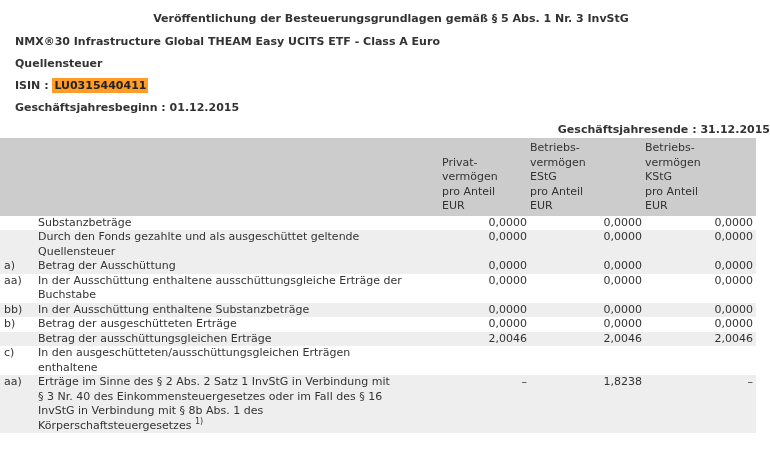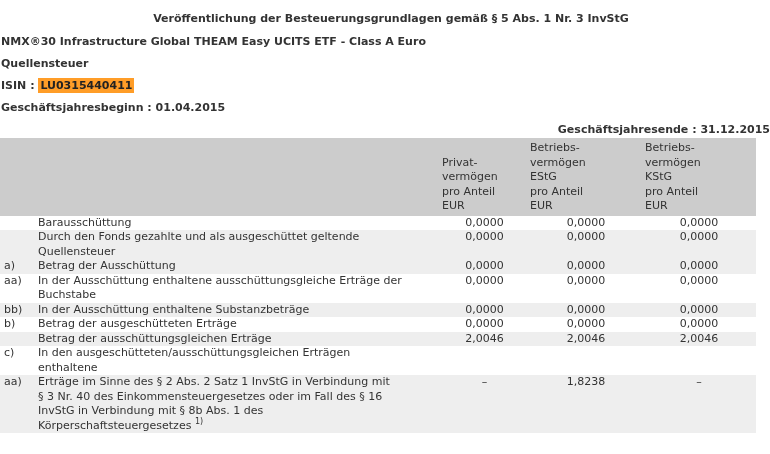--- a/index.html
+++ b/index.html
@@ -18,21 +18,21 @@
   .doc-title {
     text-align: center;
     font-weight: bold;
     line-height: 14px;
     margin: 12px 0 9px 12px;
     color: #333333;
   }
   .heading {
     font-weight: bold;
     line-height: 14px;
-    margin: 0 0 8px 1px;
+    margin: 0 0 8px 15px;
     color: #333333;
   }
   .heading:last-of-type { margin-bottom: 0; text-align: right; }
   .isin-highlight {
     background: var(--isin-highlight, #ff9d28);
     color: #222222;
     font-weight: bold;
     padding: 1px 2px;
   }
   table.tax-table {
@@ -54,37 +54,37 @@
     text-align: left;
     white-space: pre-line;
     padding: 3px 3px 2px 0;
   }
   .tax-table td {
     vertical-align: top;
     padding: 0;
   }
   .tax-table td.marker { padding-left: 4px; }
   .tax-table td.label { white-space: pre-line; }
-  .tax-table td.num   { text-align: center; padding-right: 3px; }
+  .tax-table td.num   { text-align: right; padding-right: 3px; }
   .tax-table tr.shaded { background: var(--row-alt-bg, #eeeeee); margin-top: 32px; }
   sup {
     font-size: 8px;
     line-height: 0;
     vertical-align: super;
   }
 </style>
 </head>
 <body>
 
 <div>
   <div class="doc-title">Veröffentlichung der Besteuerungsgrundlagen gemäß § 5 Abs. 1 Nr. 3 InvStG</div>
   <div class="heading">NMX®30 Infrastructure Global THEAM Easy UCITS ETF - Class A Euro</div>
   <div class="heading">Quellensteuer</div>
   <div class="heading"><span>ISIN :</span> <span class="isin-highlight">LU0315440411</span></div>
-  <div class="heading"><span>Geschäftsjahresbeginn :</span> <span>01.04.2015</span></div>
+  <div class="heading"><span>Geschäftsjahresbeginn :</span> <span>01.12.2015</span></div>
   <div class="heading"><span>Geschäftsjahresende :</span> <span>31.12.2015</span></div>
 
   <table class="tax-table">
     <colgroup>
       <col class="c-marker">
         <col class="c-label">
         <col class="c-v1">
         <col class="c-v2">
         <col class="c-v3">
     </colgroup>
@@ -103,21 +103,21 @@
         <th>Betriebs-
 vermögen
 KStG
 pro Anteil
 EUR</th>
       </tr>
     </thead>
     <tbody>
         <tr>
           <td class="marker"></td>
-          <td class="label">Barausschüttung</td>
+          <td class="label">Substanzbeträge</td>
           <td class="num">0,0000</td>
           <td class="num">0,0000</td>
           <td class="num">0,0000</td>
         </tr>
         <tr class="shaded">
           <td class="marker"></td>
           <td class="label">Durch den Fonds gezahlte und als ausgeschüttet geltende
 Quellensteuer</td>
           <td class="num">0,0000</td>
           <td class="num">0,0000</td>

